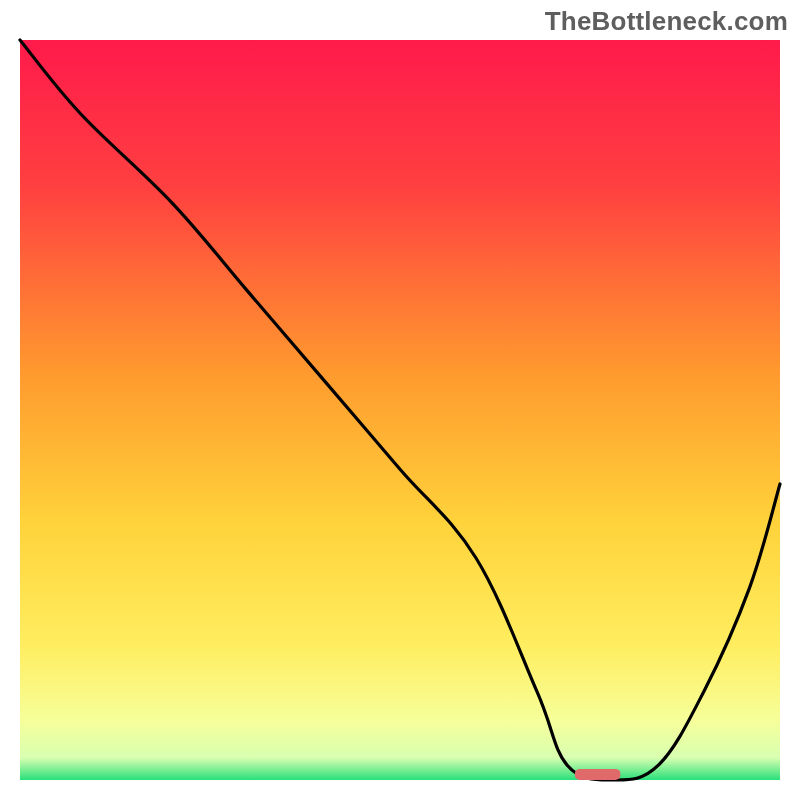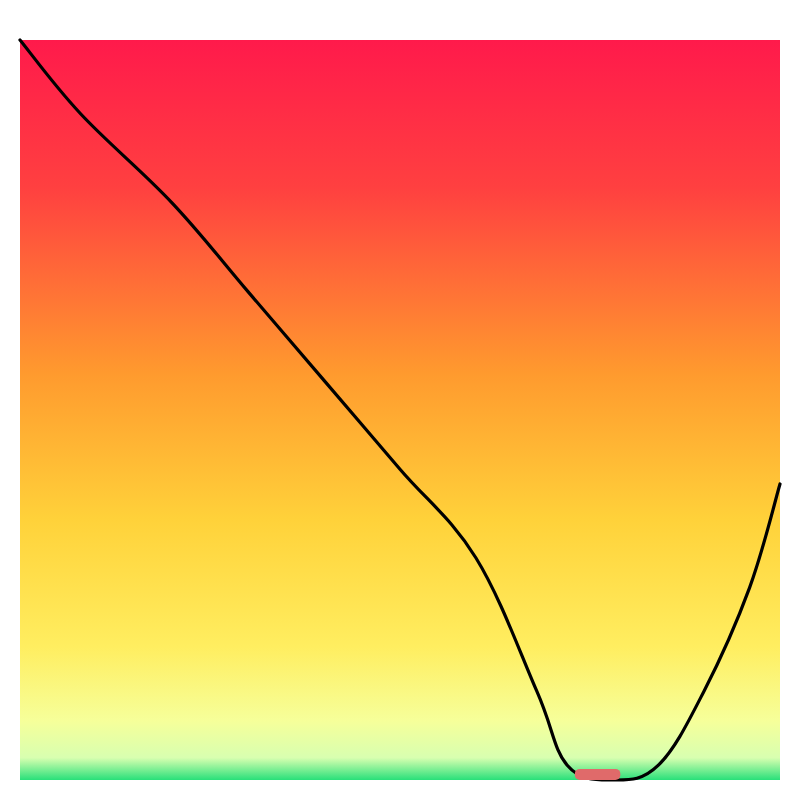--- a/index.html
+++ b/index.html
@@ -50,14 +50,15 @@
         </linearGradient>
     </defs>
 
     <rect x="20" y="40" width="760" height="740" fill="url(#bg-grad)"></rect>
 
     <path fill="none" stroke="#000000" stroke-width="3.2" stroke-linejoin="round" stroke-linecap="round" d="M 20 40 C 30.944000000000003 53.31999999999999, 53.44000000000001 84.696, 80.80000000000001 113.99999999999999 C 108.16000000000001 143.30399999999997, 141.904 170.832, 172 202.79999999999998 C 202.096 234.76799999999997, 220.64 259.63199999999995, 248 291.59999999999997 C 275.36 323.568, 296.64 348.43199999999996, 324 380.4 C 351.36 412.368, 372.64 437.232, 400 469.20000000000005 C 427.36 501.16800000000006, 451.376 518.04, 476 558 C 500.624 597.96, 520.3840000000001 653.9040000000001, 536.8000000000001 691.2 C 553.216 728.496, 553.52 749.2159999999999, 567.1999999999999 765.1999999999999 C 580.8799999999999 781.184, 596.384 780, 612.8000000000001 780 C 629.2160000000001 780, 641.984 781.184, 658.4 765.1999999999999 C 674.8159999999999 749.2159999999999, 687.584 723.168, 704 691.2 C 720.416 659.2320000000001, 735.9200000000001 624.8960000000001, 749.6 587.6 C 763.28 550.304, 774.528 502.648, 780 484"></path>
 
     <rect rx="5" ry="5" x="574.8" y="768.9" width="45.60000000000002" height="11.100000000000023" fill="#e06a6a"></rect>
   </svg>
 
+  <div class="watermark">TheBottleneck.com</div>
 
 </div>
 
 </body></html>

